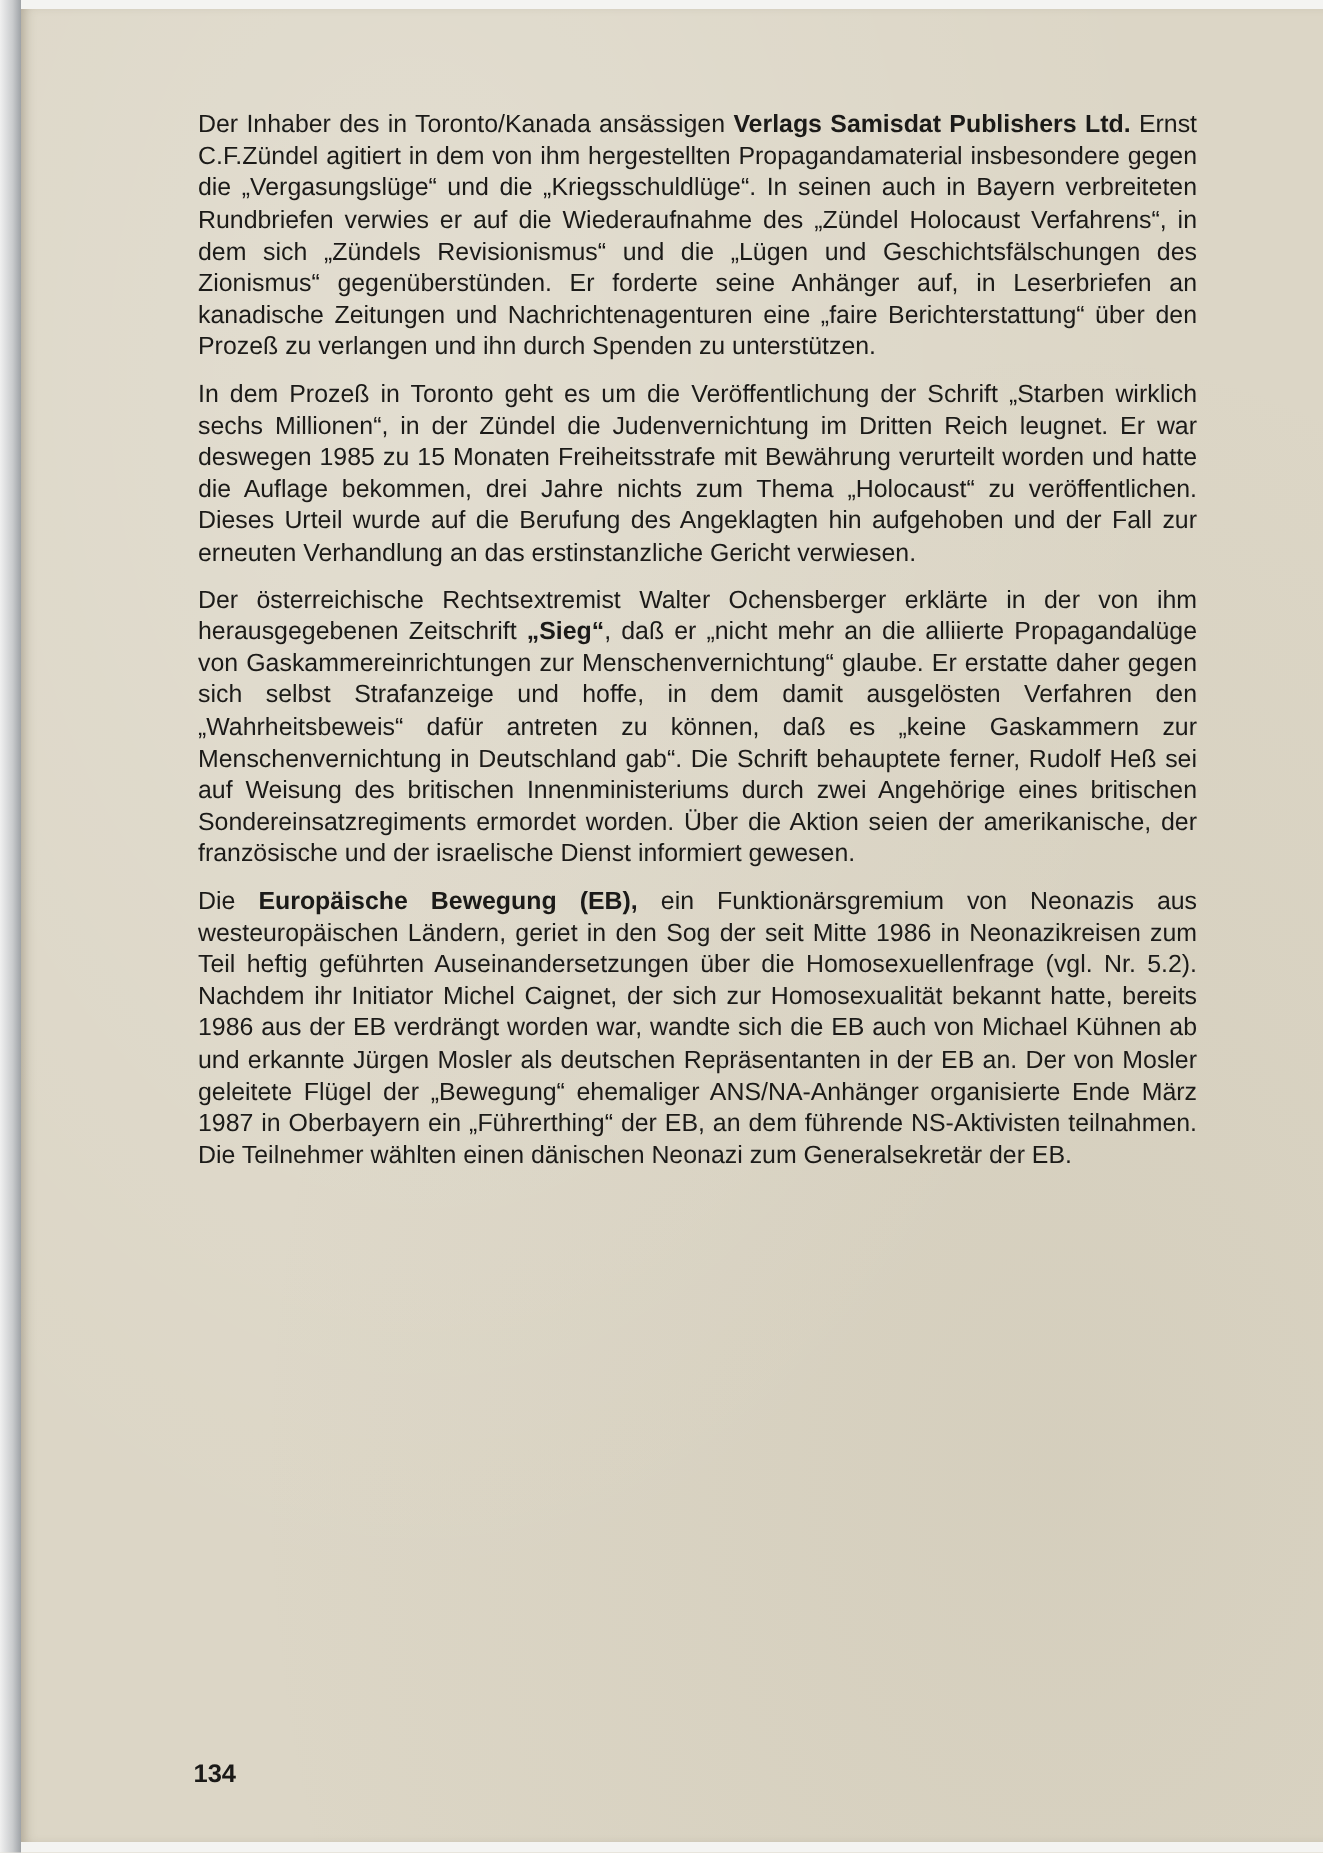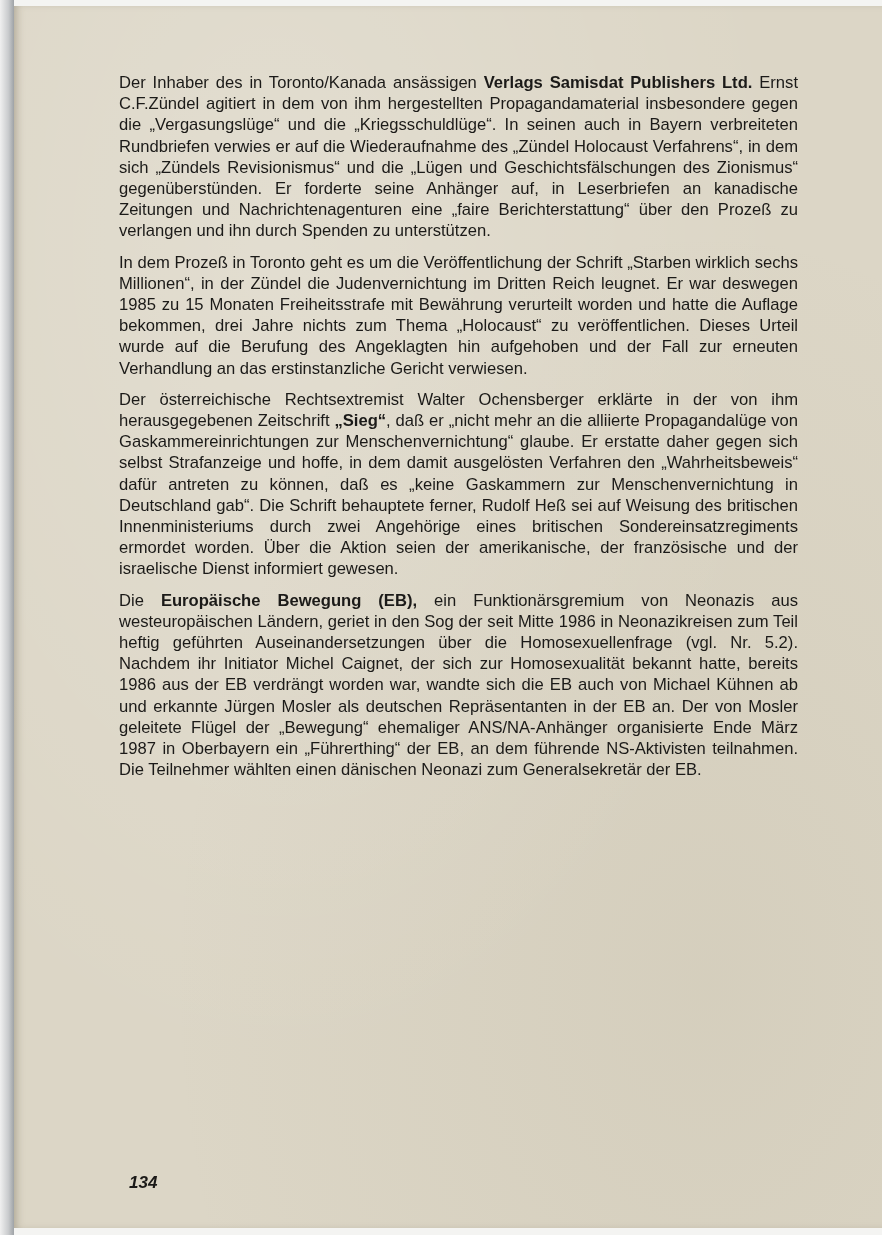--- a/index.html
+++ b/index.html
@@ -20,25 +20,25 @@
       #dcd6c6;
     box-shadow: inset 6px 0 8px -4px rgba(80,70,50,0.35);
   }
   .text-block {
     position: absolute; left: 102px; top: 66px; width: 682px;
     color: #1b1a18;
     font-size: 16.6px; line-height: 21.2px;
     text-align: justify;
     hyphens: manual;
   }
-  .para { margin: 0 0 10px 3px; }
+  .para { margin: 0 0 10px 16px; }
   .para b { font-weight: bold; }
   .page-number {
     position: absolute; left: 115px; top: 1167px;
-    font-size: 17px; font-weight: bold; color: #1b1a18; font-style: italic;
+    font-size: 17px; font-weight: bold; color: #1b1a18;
   }
 </style>
 </head>
 <body>
 
 <div class="left-margin"></div>
 
 <div class="page">
   <div class="text-block">
     <p class="para">

